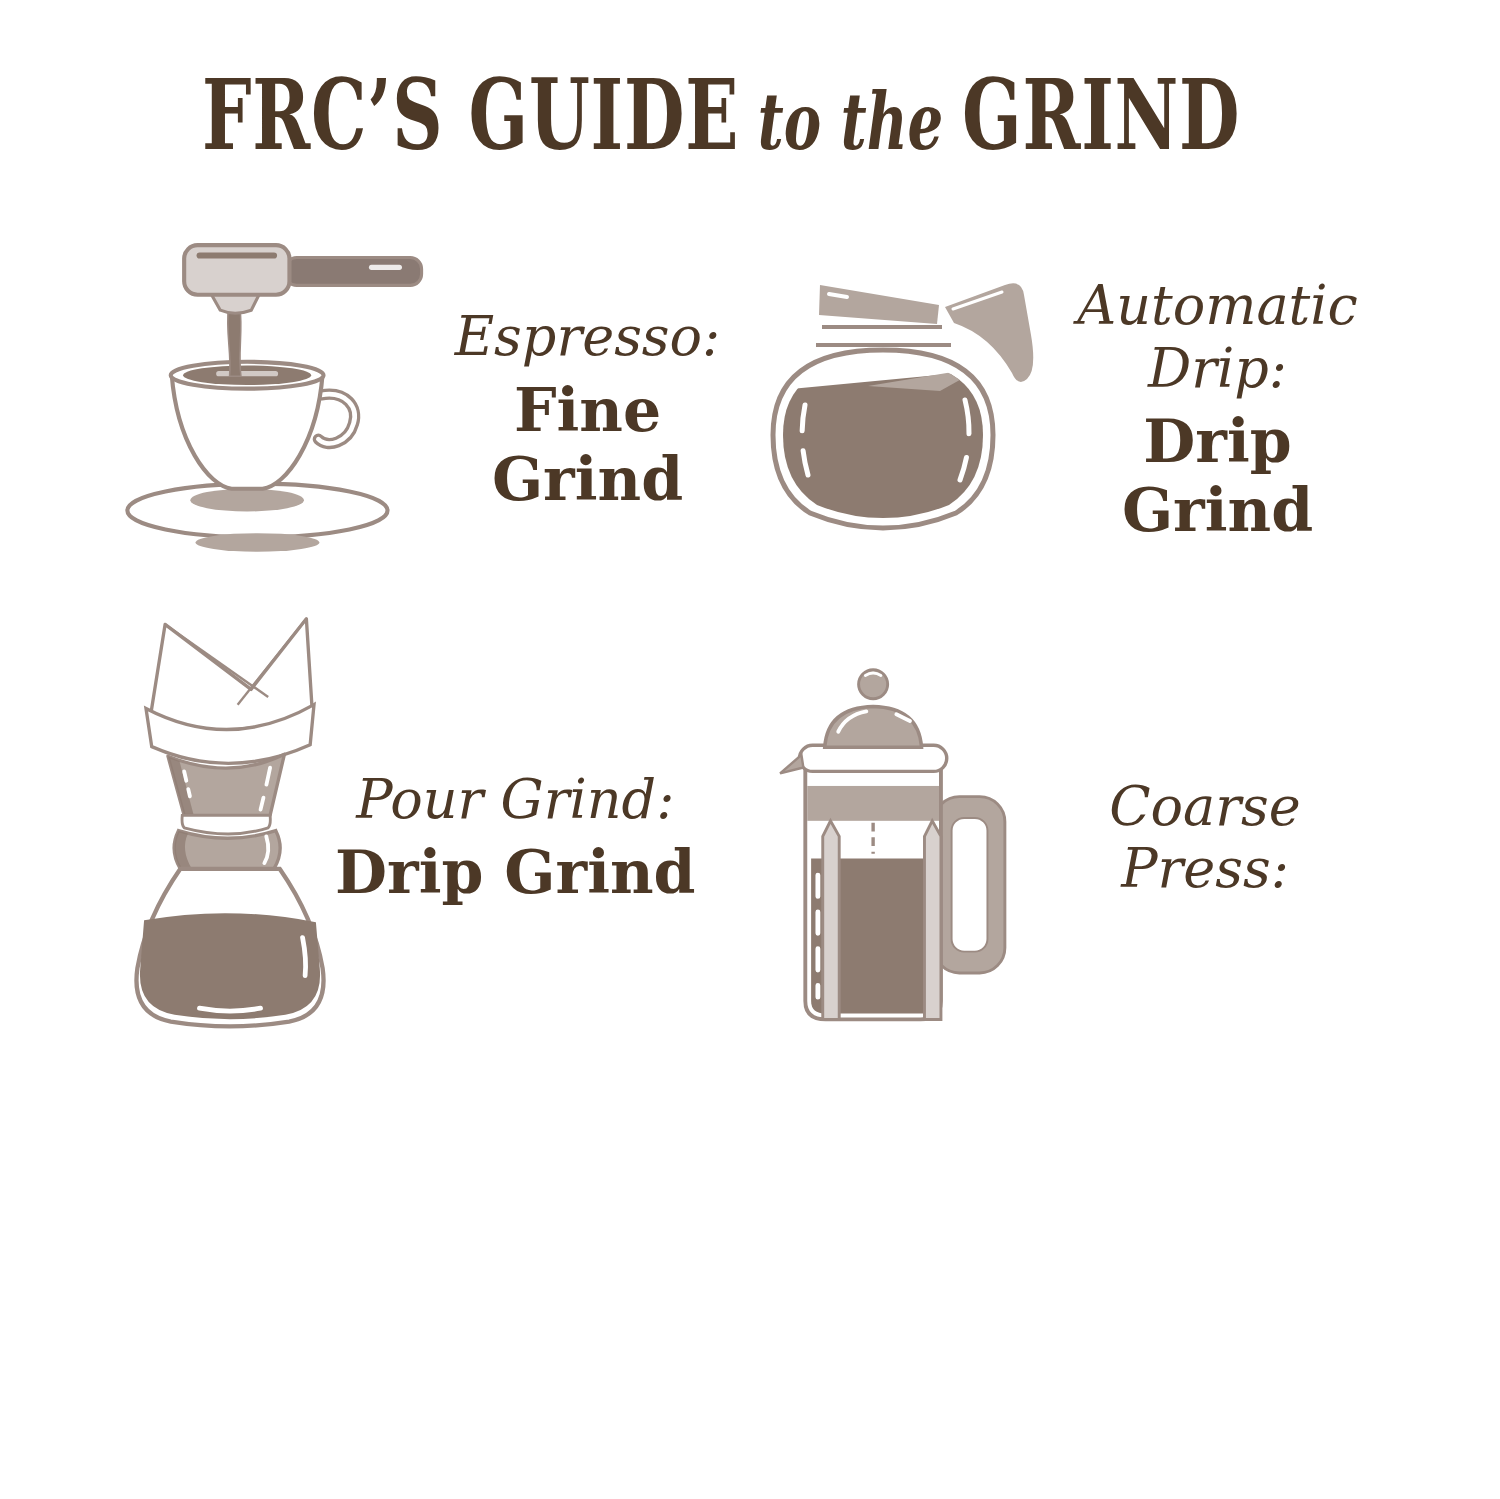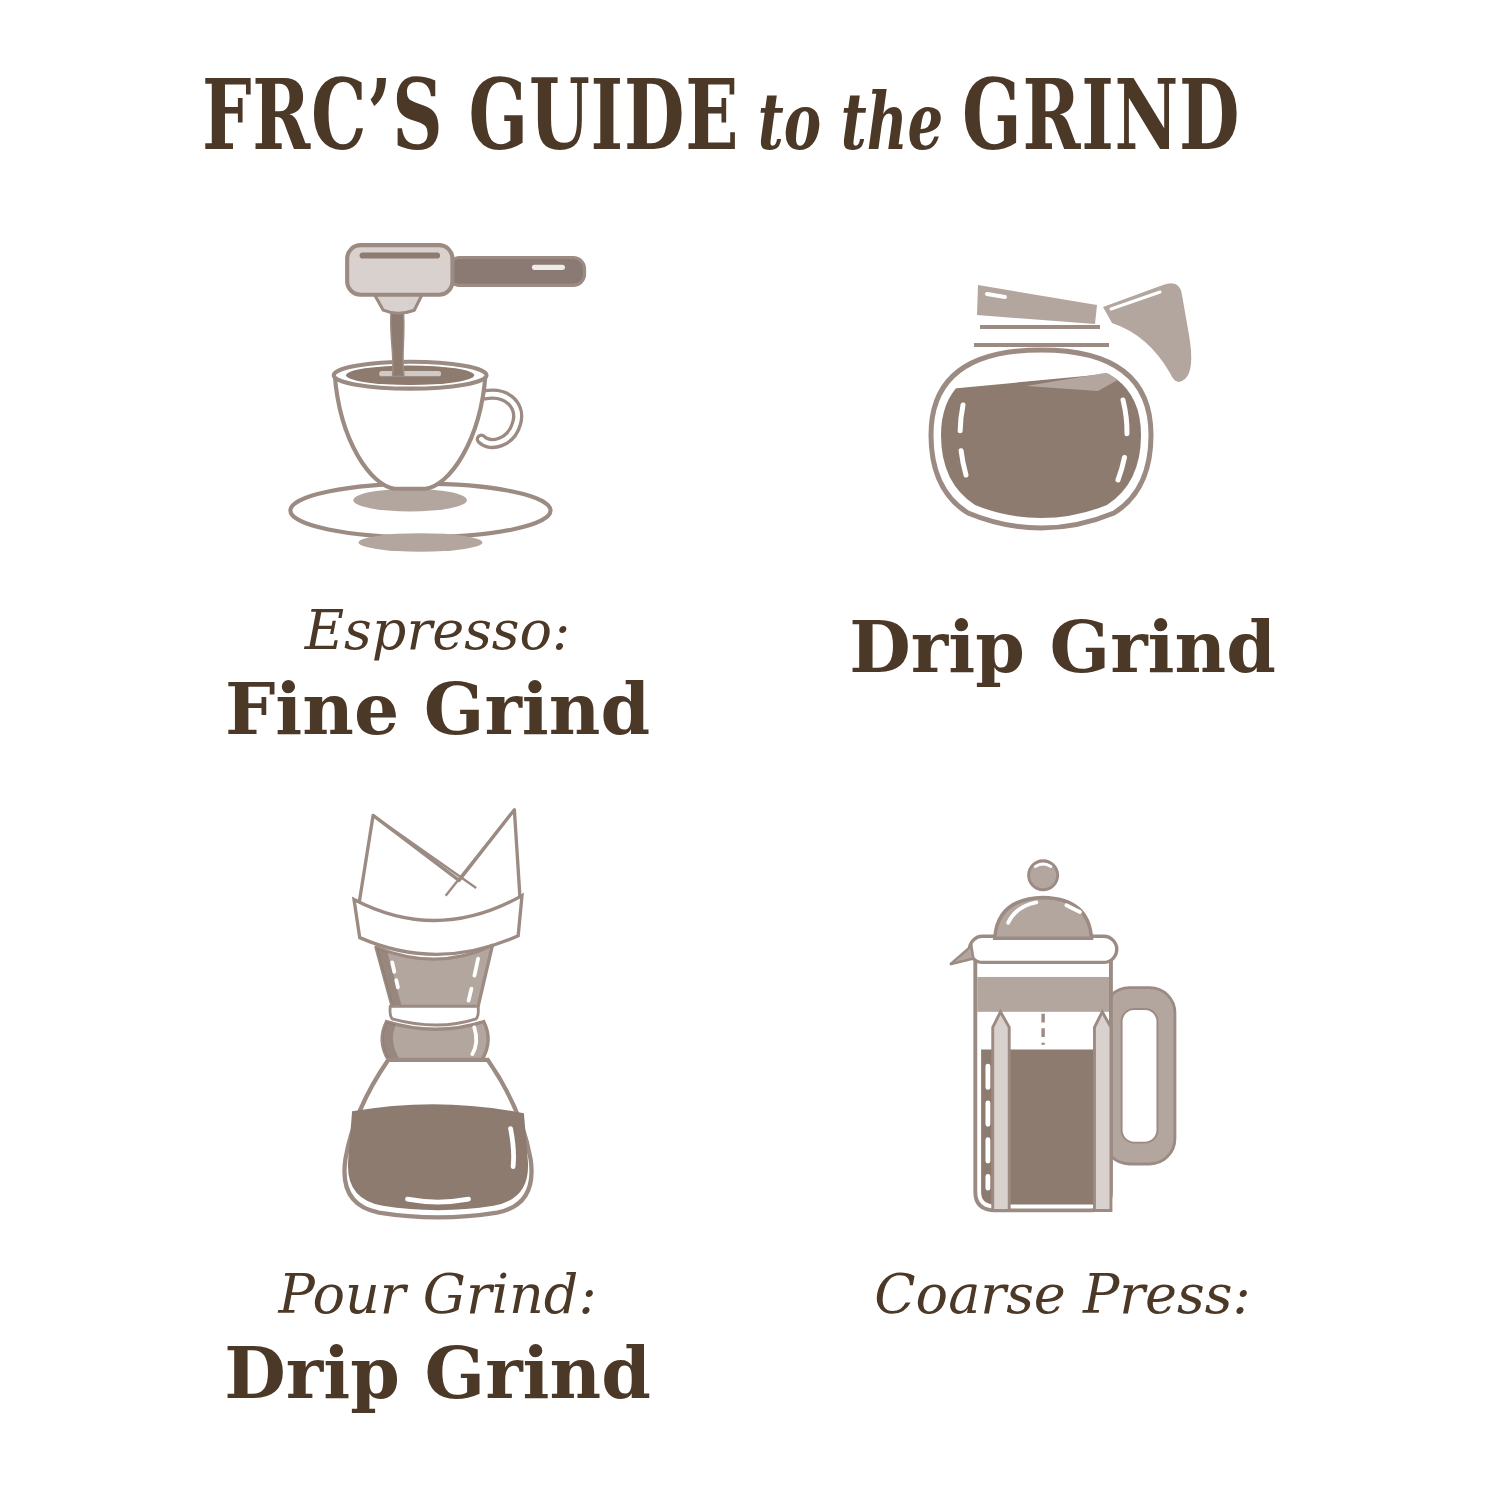--- a/index.html
+++ b/index.html
@@ -15,27 +15,27 @@
     transform: scaleX(0.72); transform-origin: center;
     color: var(--c-text, #4c3826);
   }
   .t-caps { font-weight: 700; font-size: 97px; letter-spacing: 1px; }
   .t-script { font-style: italic; font-weight: 600; font-size: 78px; }
 
   .grid {
     display: grid; grid-template-columns: 1fr 1fr;
     width: 1250px; margin: 30px auto 0; row-gap: 43px;
   }
-  .cell { display: flex; flex-direction: column; align-items: center; }
+  .cell { display: flex; flex-direction: row; align-items: center; }
   .art { display: flex; align-items: flex-end; justify-content: center; }
   .art-r1 { height: 340px; }
   .art-r2 { height: 430px; }
   .labels { margin-top: 40px; text-align: center; color: var(--c-text, #4c3826); }
   .method { font-style: italic; font-size: 54px; line-height: 1.15; }
-  .grind  { font-weight: 700; font-size: 71px; line-height: 1.15; margin-top: 7px; }
+  .grind  { font-weight: 700; font-size: 60px; line-height: 1.15; margin-top: 7px; }
 
   
   .fw { fill: #ffffff; }
   .fl { fill: var(--c-light, #d8d1ce); }
   .fm { fill: var(--c-mid, #b3a69e); }
   .fc { fill: var(--c-coffee, #8d7b70); }
   .fh { fill: var(--c-handle, #8a7a73); }
   .fn { fill: none; }
   .so { stroke: var(--c-outline, #9c8b83); }
   .sw { stroke: #ffffff; }
@@ -109,20 +109,21 @@
 
         <g clip-path="url(#carafeClip)">
           <path d="M 20 116 L 240 95 L 240 255 L 20 255 Z" class="fc"></path>
           <path d="M 118 111 L 233 92 L 190 116 Z" class="fm"></path>
         </g>
         <path d="M 55 130 Q 48 165 58 200" class="fn sw" stroke-width="5" stroke-linecap="round" stroke-dasharray="26 20"></path>
         <path d="M 215 125 Q 225 165 210 205" class="fn sw" stroke-width="5" stroke-linecap="round" stroke-dasharray="34 24"></path>
       </svg>
     </div>
     <div class="labels">
+      <div class="method">Automatic Drip:</div>
       <div class="grind">Drip Grind</div>
     </div>
   </section>
 
   <section class="cell">
     <div class="art art-r2">
       <svg width="210" height="420" viewBox="0 0 220 440" role="img" aria-label="pour-over-brewer-icon">
 
         <path d="M 27 106 L 42 12 L 132 80 L 190 6 L 196 100 Q 110 142 27 106 Z" class="fw so" stroke-width="3.5" stroke-linejoin="round"></path>
         <path d="M 42 12 L 150 88" class="fn so" stroke-width="2.5"></path>

